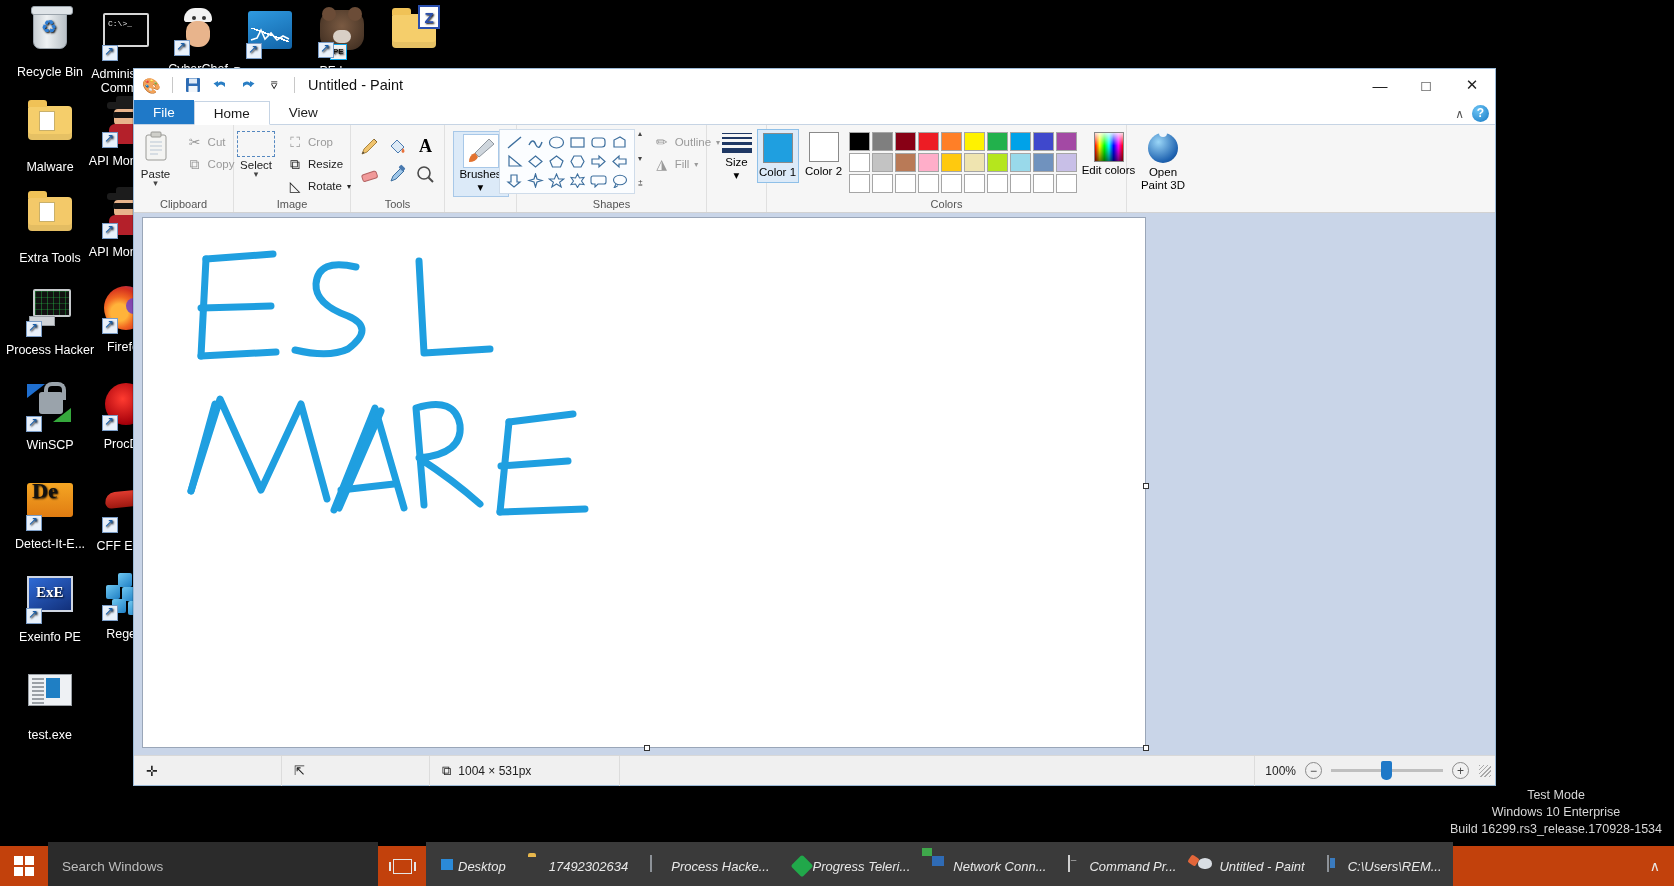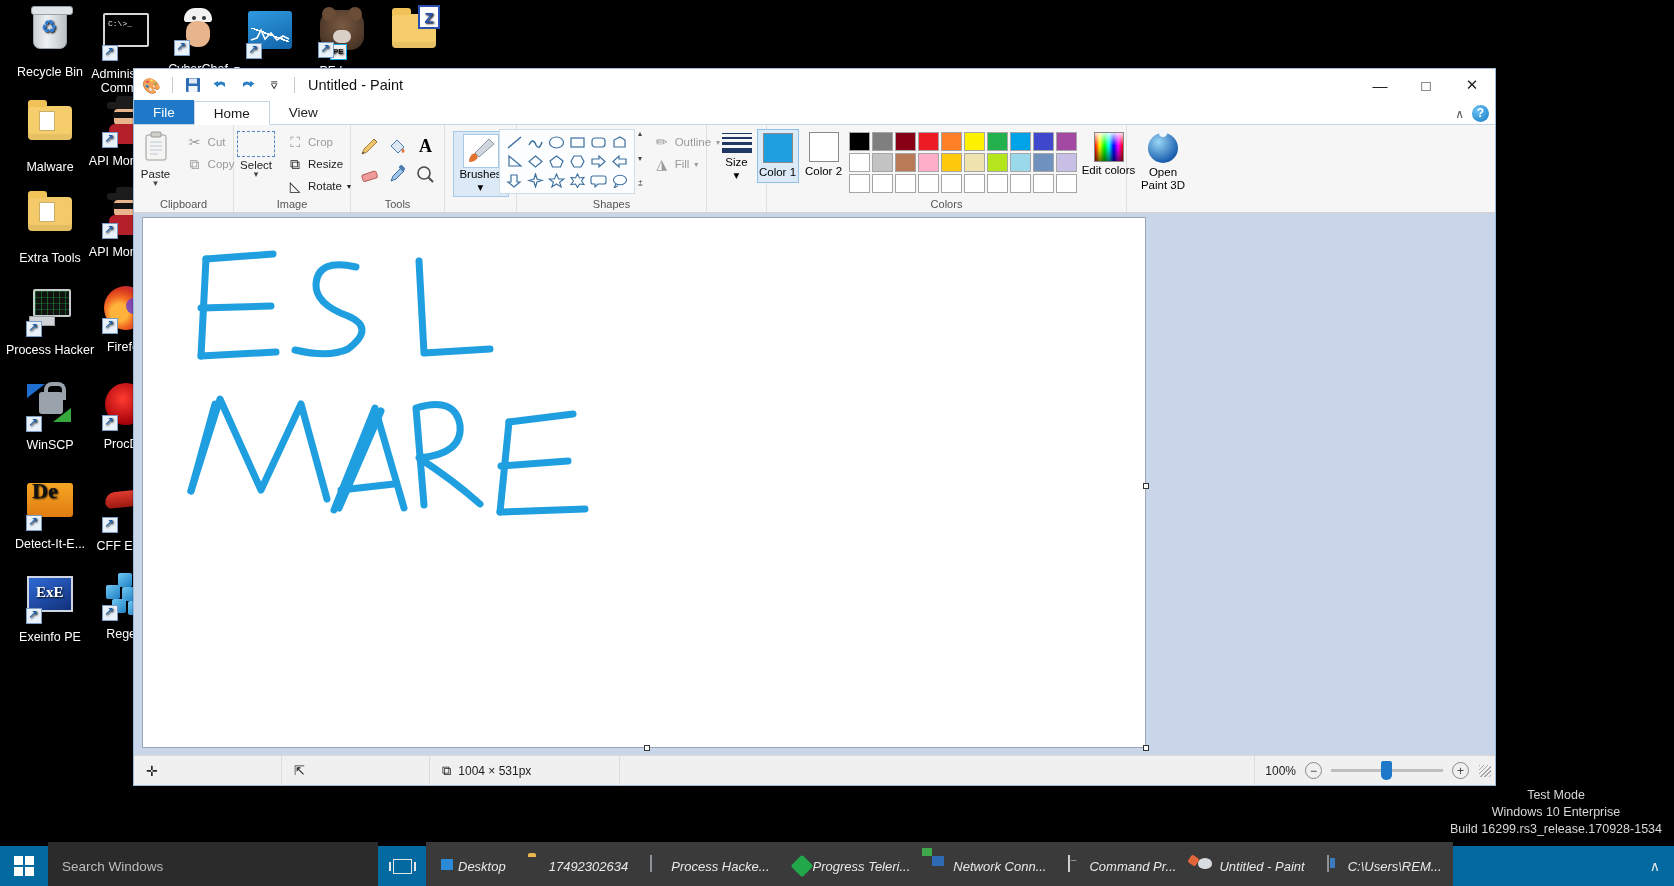--- a/index.html
+++ b/index.html
@@ -227,21 +227,21 @@
      background: #1f79c8; border-radius: 2px 2px 5px 5px; }
   .grip { width:12px;height:12px;margin-right:4px;
      background: repeating-linear-gradient(135deg,#a9a9a9 0 1px,transparent 1px 3px); }
 
   
   #watermark { position: absolute; right: 12px; bottom: 48px; text-align: center;
      color: #d8d8d8; font-size: 12.5px; line-height: 17px; }
 
   
   #taskbar { position: absolute; left: 0; bottom: 0; width: 1674px; height: 40px;
-     background: #0369a1; display: flex; align-items: center; }
+     background: #c2410c; display: flex; align-items: center; }
   .startbtn { width: 48px; height: 48px; display: flex; align-items: center; justify-content: center; }
   .winlogo { width: 20px; height: 20px;
      background:
        linear-gradient(#fff,#fff) 0 0/9px 9px no-repeat,
        linear-gradient(#fff,#fff) 11px 0/9px 9px no-repeat,
        linear-gradient(#fff,#fff) 0 11px/9px 9px no-repeat,
        linear-gradient(#fff,#fff) 11px 11px/9px 9px no-repeat; }
   .searchbox { width: 330px; height: 48px; background: #2b2b2b; display: flex; align-items: center;
      padding: 0 14px; color: #bdbdbd; font-size: 13.5px; }
   .taskview { width: 48px; height: 48px; display:flex; align-items:center; justify-content:center; }
@@ -334,20 +334,26 @@
       <span class="shortcut-arrow"></span>
     </div>
     <span class="icon-label">Detect-It-E...</span>
   </div>
   <div class="icon-cell" style="left:2px; top:570px;">
     <div class="icon-art">
       <div class="exeinfo"></div>
       <span class="shortcut-arrow"></span>
     </div>
     <span class="icon-label">Exeinfo PE</span>
+  </div>
+  <div class="icon-cell" style="left:2px; top:666px;">
+    <div class="icon-art">
+        <div class="testexe"></div>
+      </div>
+    <span class="icon-label">test.exe</span>
   </div>
 
   <div class="icon-cell" style="left:78px; top:6px;">
     <div class="icon-art">
       <div class="console"></div>
       <span class="shortcut-arrow"></span>
     </div>
     <span class="icon-label">Administra... Comman</span>
   </div>
   <div class="icon-cell" style="left:78px; top:98px;">

